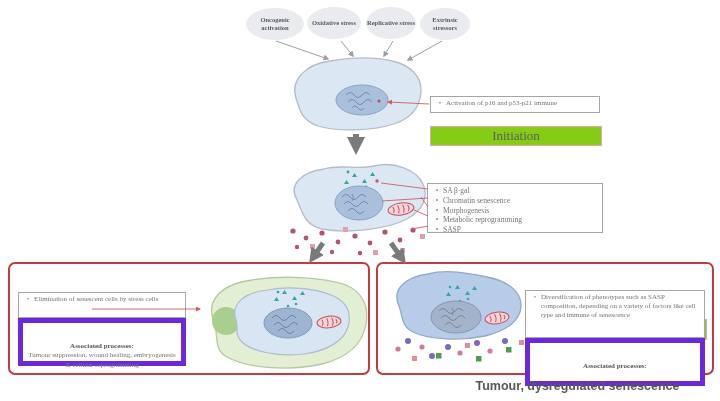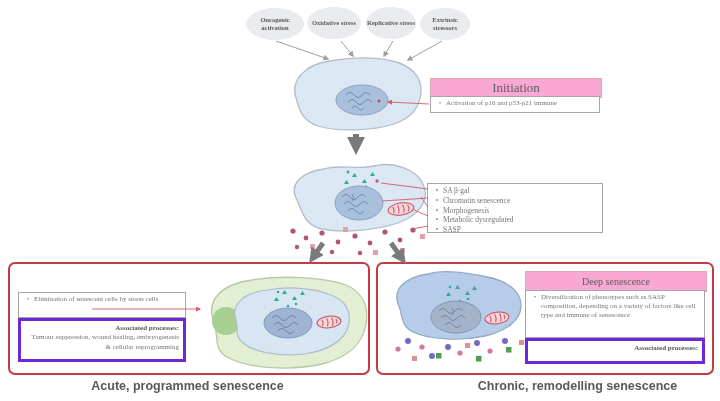--- a/index.html
+++ b/index.html
@@ -6,29 +6,29 @@
   #canvas{position:relative;width:720px;height:401px;background:#fff;overflow:hidden;
           font-family:"Liberation Serif",serif;}
   svg{position:absolute;left:0;top:0;pointer-events:none;}
   .layer{z-index:1;}
   .arrows{z-index:5;}
   
   .oval{position:absolute;border-radius:50%;background:#e9ebee;display:flex;align-items:center;
         justify-content:center;text-align:center;color:#565c63;font-size:6.5px;line-height:1.25;
         font-weight:600;z-index:2;}
   
-  .hdr{position:absolute;background:#f9a8d4;border:1px solid #dca8ae;color:#5d5d5d;
-       text-align:left;z-index:3;display:flex;align-items:center;justify-content:center;}
+  .hdr{position:absolute;background:#84cc16;border:1px solid #dca8ae;color:#5d5d5d;
+       text-align:left;z-index:3;display:flex;align-items:center;justify-content:center;margin-top:48px;}
   .bbox{position:absolute;background:#fff;border:1px solid #a6a6a6;color:#757575;z-index:3;
         font-size:7px;line-height:1.3;padding:2px 3px 1px 3px;box-sizing:border-box;}
   .brow{display:flex;}
   .brow .bu{width:12px;text-align:center;flex:0 0 12px;color:#8a8a8a;}
   .brow .bt{flex:1;}
-  .assoc{position:absolute;background:#fff;border:3px solid #6d28d9;color:#757575;z-index:3;
-         font-size:7px;line-height:1.35;text-align:right;padding:3px 4px;box-sizing:border-box;}
+  .assoc{position:absolute;background:#fff;border:5px solid #6d28d9;color:#757575;z-index:3;
+         font-size:7px;line-height:1.35;text-align:center;padding:19px 4px;box-sizing:border-box;}
   .assoc .at{font-weight:700;color:#555;}
   
   .panel{position:absolute;border:2px solid #c23b43;border-radius:7px;background:transparent;z-index:2;}
   .caption{position:absolute;z-index:3;font-family:"Liberation Sans",sans-serif;font-weight:700;
            color:#595959;font-size:12.5px;text-align:center;}
 </style>
 </head>
 <body>
 
 <div id="canvas">
@@ -195,21 +195,21 @@
     <div class="brow">
         <span class="bu">•</span>
         <span class="bt">Chromatin senescence</span>
       </div>
     <div class="brow">
         <span class="bu">•</span>
         <span class="bt">Morphogenesis</span>
       </div>
     <div class="brow">
         <span class="bu">•</span>
-        <span class="bt">Metabolic dysregulated</span>
+        <span class="bt">Metabolic reprogramming</span>
       </div>
     <div class="brow">
         <span class="bu">•</span>
         <span class="bt">SASP</span>
       </div>
   </div>
 
   <div class="panel" style="left:8px;top:262px;width:358px;height:109px;"></div>
   <div class="panel" style="left:376px;top:262px;width:334px;height:109px;"></div>
 
@@ -230,22 +230,21 @@
   <div class="bbox" style="left:525px;top:290px;width:180px;height:48px;">
     <div class="brow">
         <span class="bu">•</span>
         <span class="bt">Diversification of phenotypes such as SASP composition, depending on a variety of factors like cell type and immune of senescence</span>
       </div>
   </div>
   <div class="assoc" style="left:525px;top:338px;width:180px;height:26px;">
     <div class="at">Associated processes:</div>
   </div>
 
-  <div class="caption" style="left:55px;top:379px;width:265px;">Acute, programmed senescence</div>
-  <div class="caption" style="left:435px;top:379px;width:285px;">Chronic, remodelling senescence</div>
+  <div class="caption" style="left:435px;top:379px;width:285px;">Tumour, dysregulated senescence</div>
 
   <svg class="arrows" width="720" height="401">
     <defs>
       <marker id="arGrayS" markerWidth="6" markerHeight="6" refX="4.5" refY="3" orient="auto" markerUnits="userSpaceOnUse">
         <path d="M0 0 L6 3 L0 6 Z" fill="#9aa0a6"></path>
       </marker>
       <marker id="arGrayB" markerWidth="3" markerHeight="3" refX="2" refY="1.5" orient="auto">
         <path d="M0 0 L3 1.5 L0 3 Z" fill="#7a7a7a"></path>
       </marker>
       <marker id="arRed" markerWidth="5" markerHeight="5" refX="4" refY="2.5" orient="auto" markerUnits="userSpaceOnUse">

